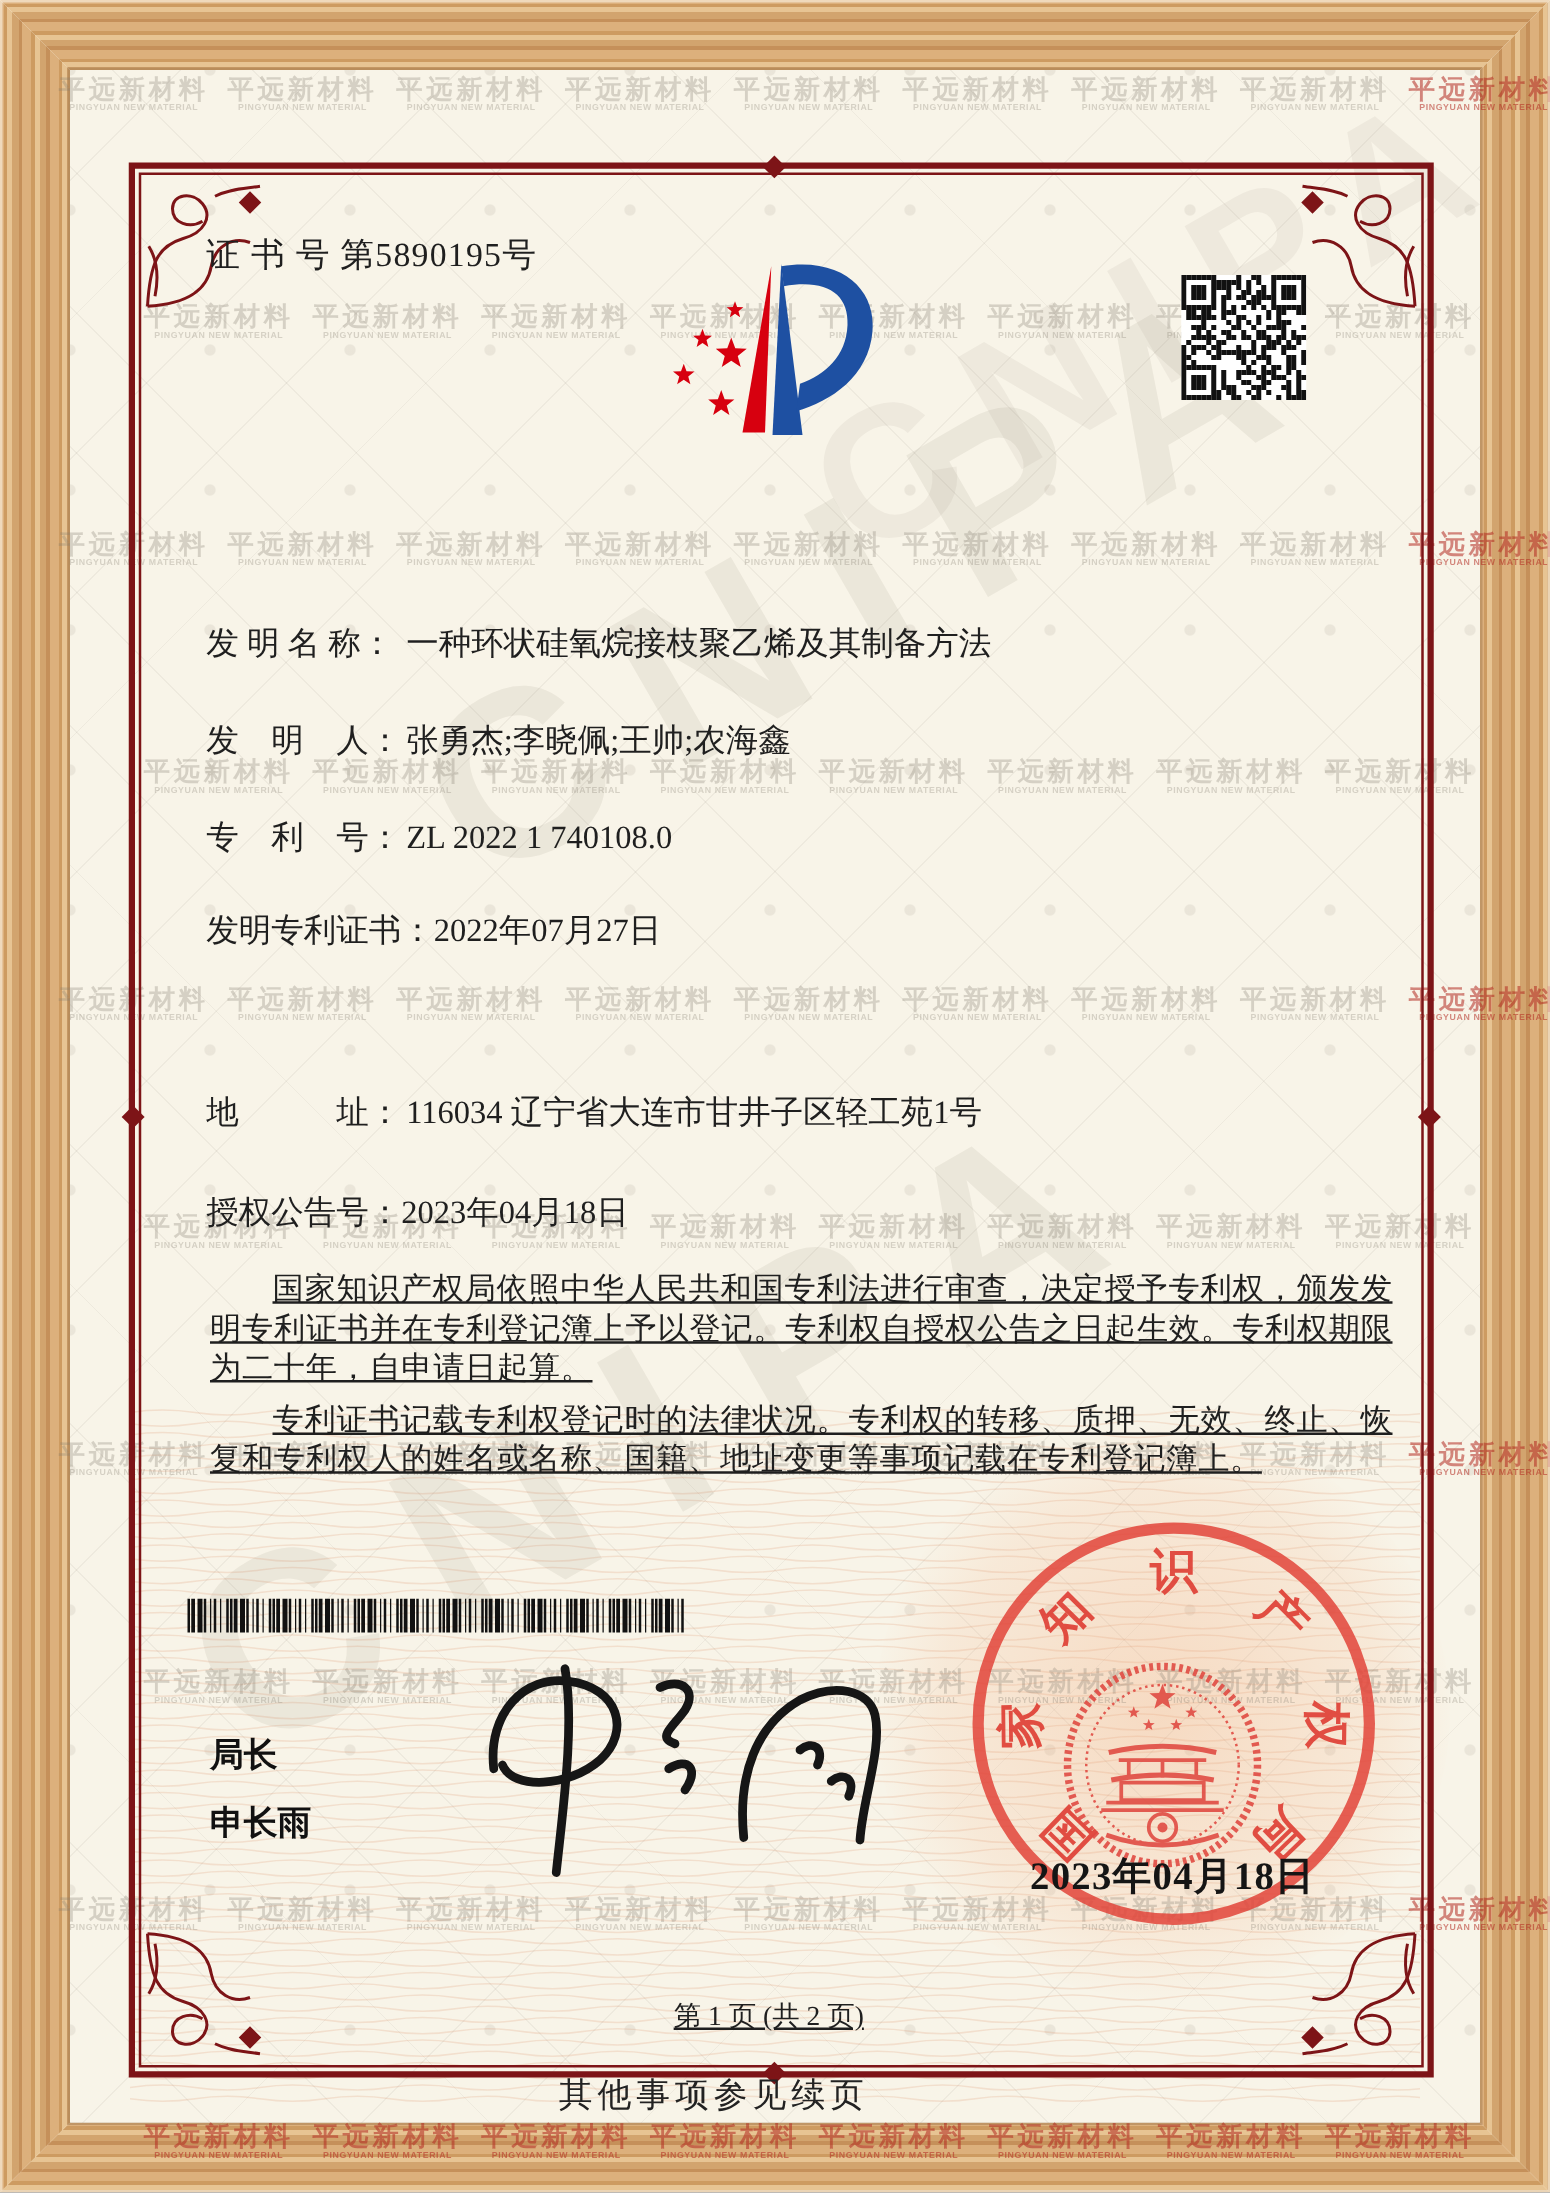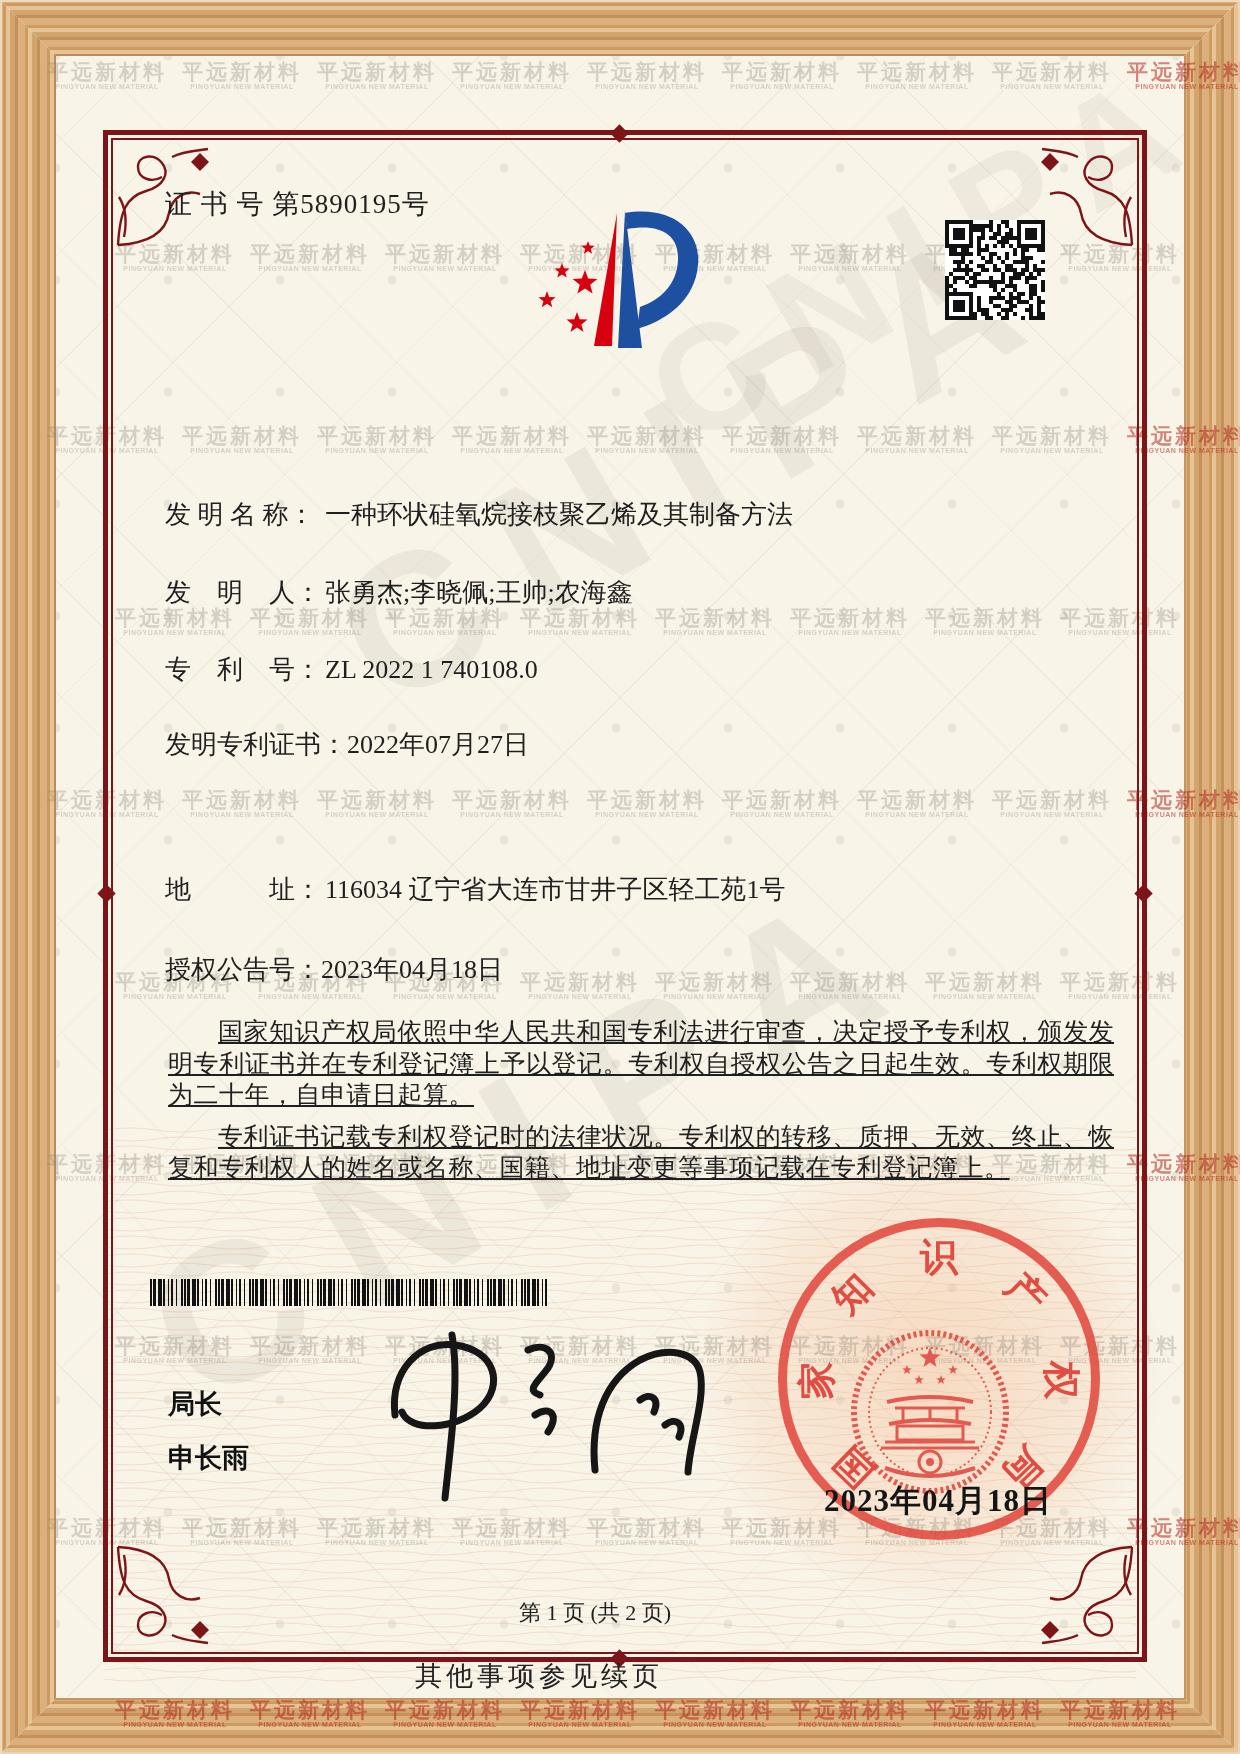--- a/index.html
+++ b/index.html
@@ -77,22 +77,22 @@
                  font-weight:bold;font-size:27px;color:#111;}
   .signature{position:absolute;left:365px;top:1318px;z-index:8;}
   
   .seal-ring{position:absolute;left:778px;top:1218px;width:304px;height:304px;z-index:8;
              border:9px solid rgba(226,68,58,.85);border-radius:50%;}
   .seal-char{position:absolute;left:50%;top:50%;font-size:38px;font-weight:bold;
              color:rgba(222,60,50,.90);font-family:"Liberation Serif",serif;}
   .emblem{position:absolute;left:845px;top:1330px;z-index:8;opacity:.88;}
   .seal-date{position:absolute;left:938px;top:1480px;transform:translateX(-50%);z-index:9;
              font-size:31px;font-weight:bold;letter-spacing:1px;color:#151515;white-space:nowrap;}
-  .page-info{position:absolute;left:595px;top:1598px;transform:translateX(-50%);font-size:22px;}
-  .continuation{position:absolute;left:539px;top:1658px;transform:translateX(-50%);
+  .page-info{position:absolute;left:615px;top:1598px;transform:translateX(-50%);font-size:22px;text-decoration:underline;}
+  .continuation{position:absolute;left:571px;top:1658px;transform:translateX(-50%);
                 font-size:27px;letter-spacing:4px;color:#222;}
 </style>
 </head>
 <body>
 
 <div class="page">
 
   <div class="paper"></div>
 
   <svg id="waves" width="1032" height="566" viewBox="0 0 1032 566" fill="none" stroke="rgba(214,120,72,.17)" stroke-width="1.2">

